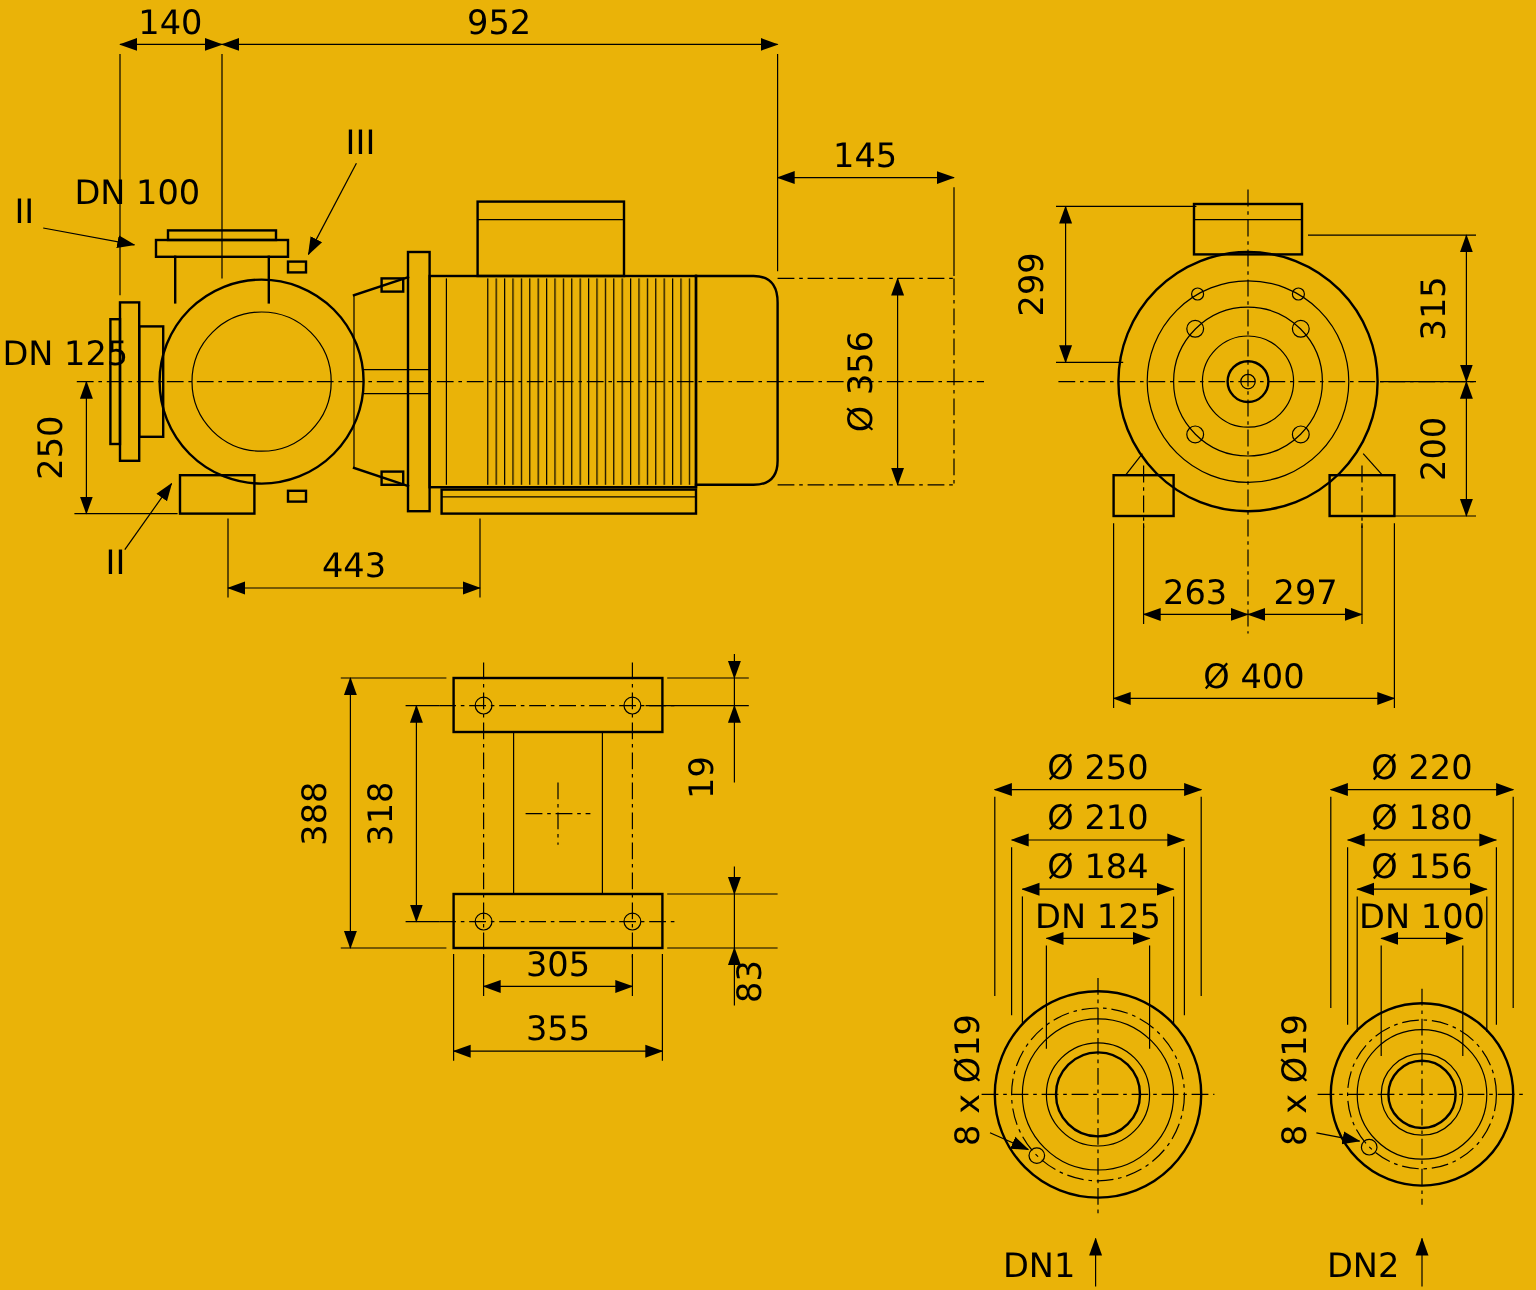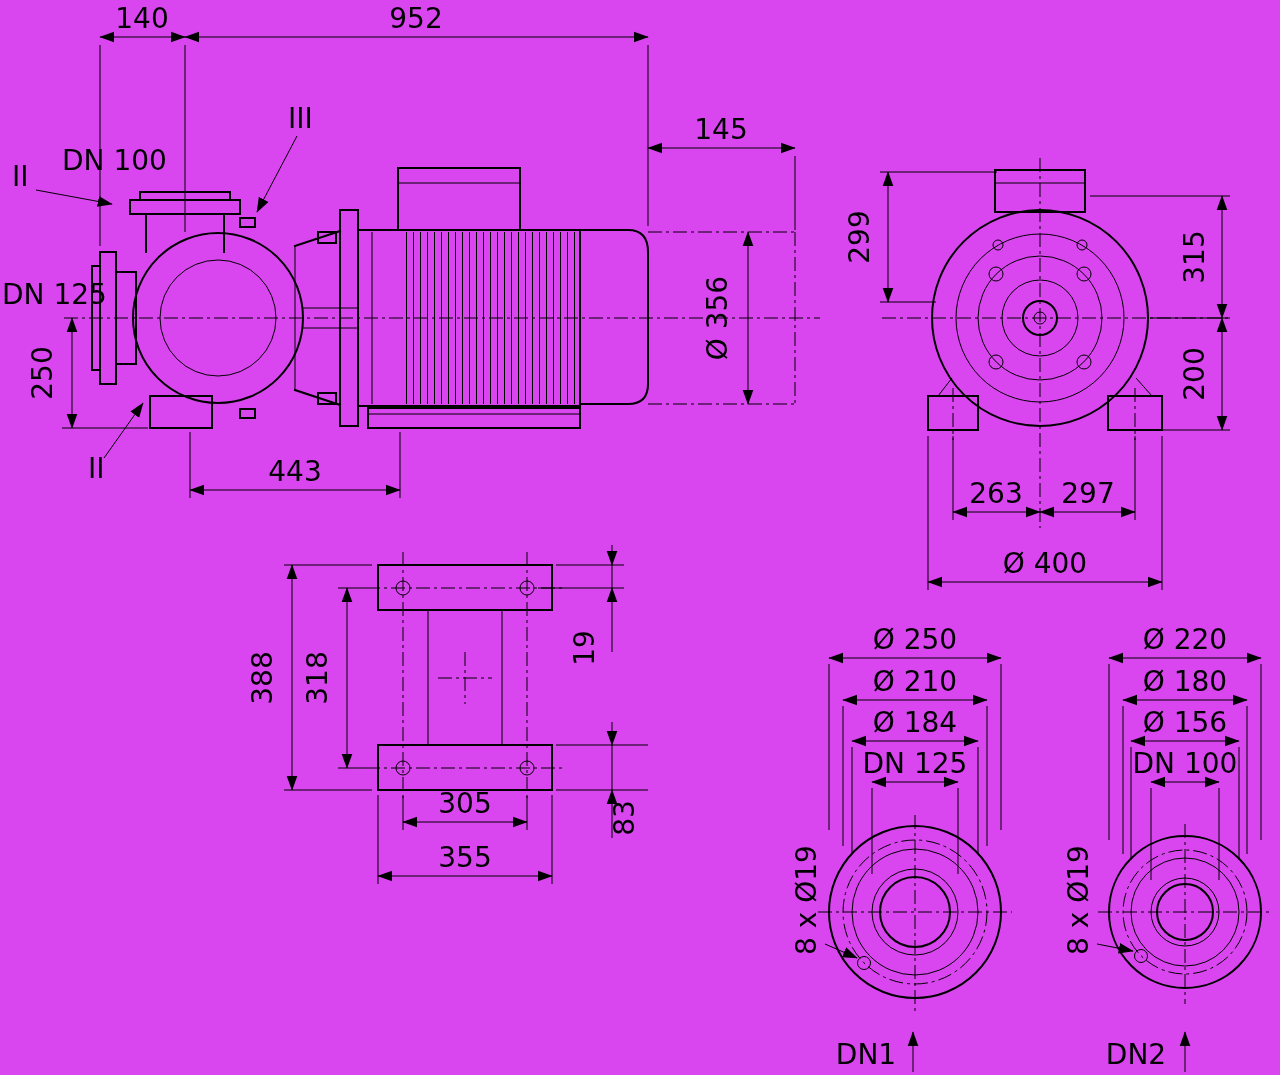--- a/index.html
+++ b/index.html
@@ -1,16 +1,16 @@
 <!DOCTYPE html>
 <html><head>
 <meta charset="utf-8">
 <style>
   html,body{margin:0;padding:0;background:#ffffff;}
-  .canvas{width:1280px;height:1075px;background:#d946ef;overflow:hidden;}
+  .canvas{width:1280px;height:1075px;background:#eab308;overflow:hidden;}
   svg{display:block;}
   .thick{stroke:#000;stroke-width:2;fill:none;stroke-linecap:square;}
   .thin{stroke:#000;stroke-width:1;fill:none;}
   .cl{stroke:#000;stroke-width:1;fill:none;stroke-dasharray:14 4 3 4;}
   .dimtext{font-family:"DejaVu Sans","Liberation Sans",sans-serif;font-size:28px;fill:#000;}
   .mid{text-anchor:middle;}
 </style>
 </head>
 <body>
 

